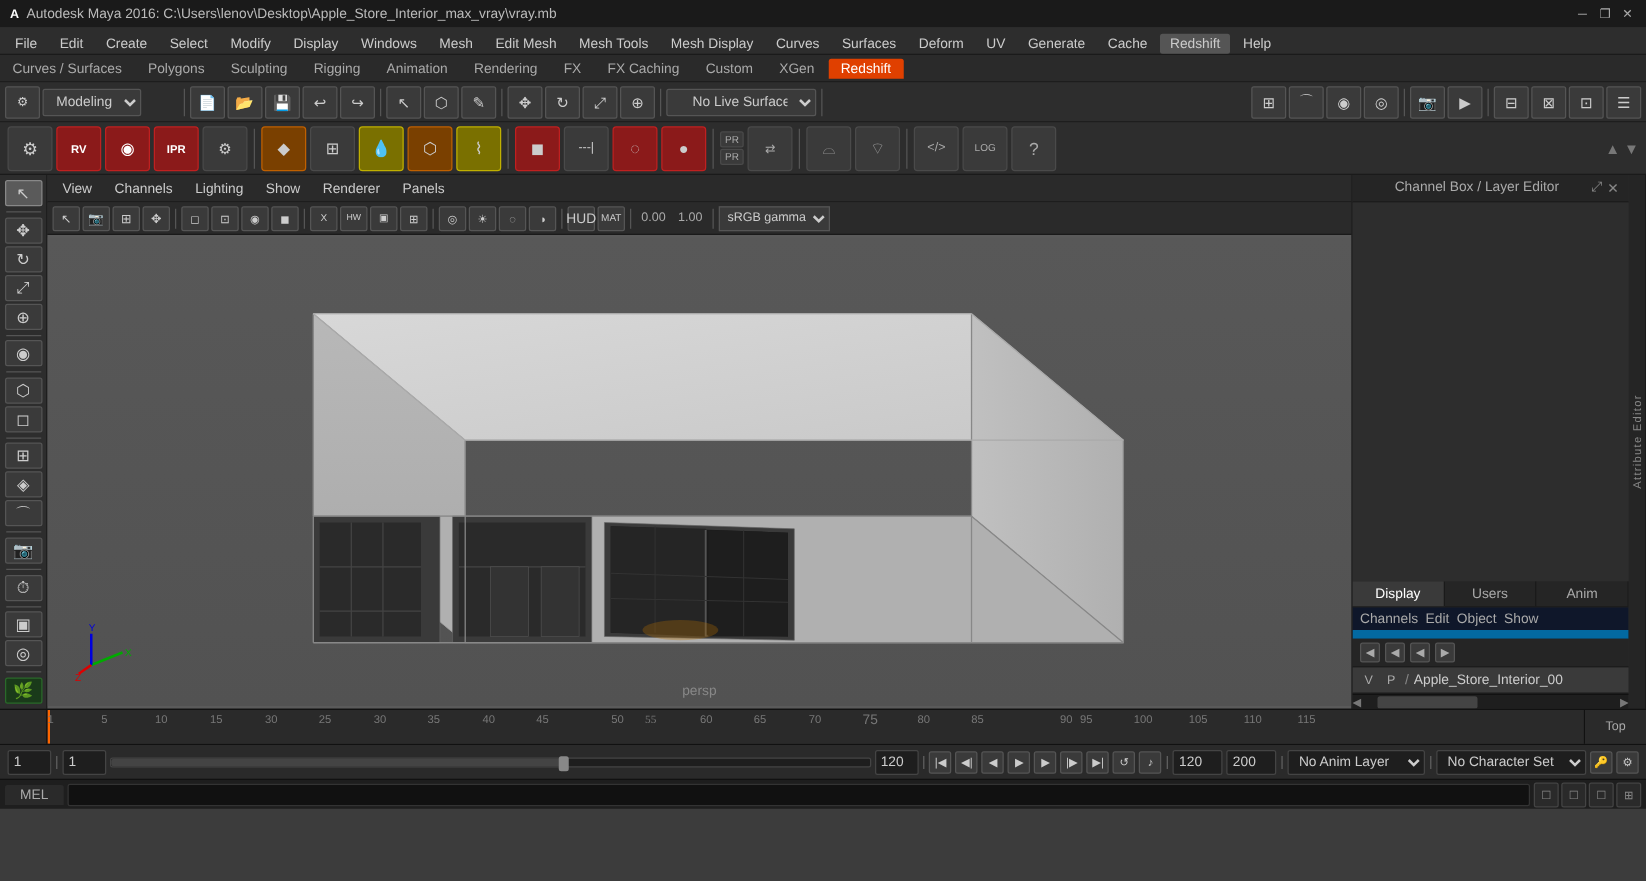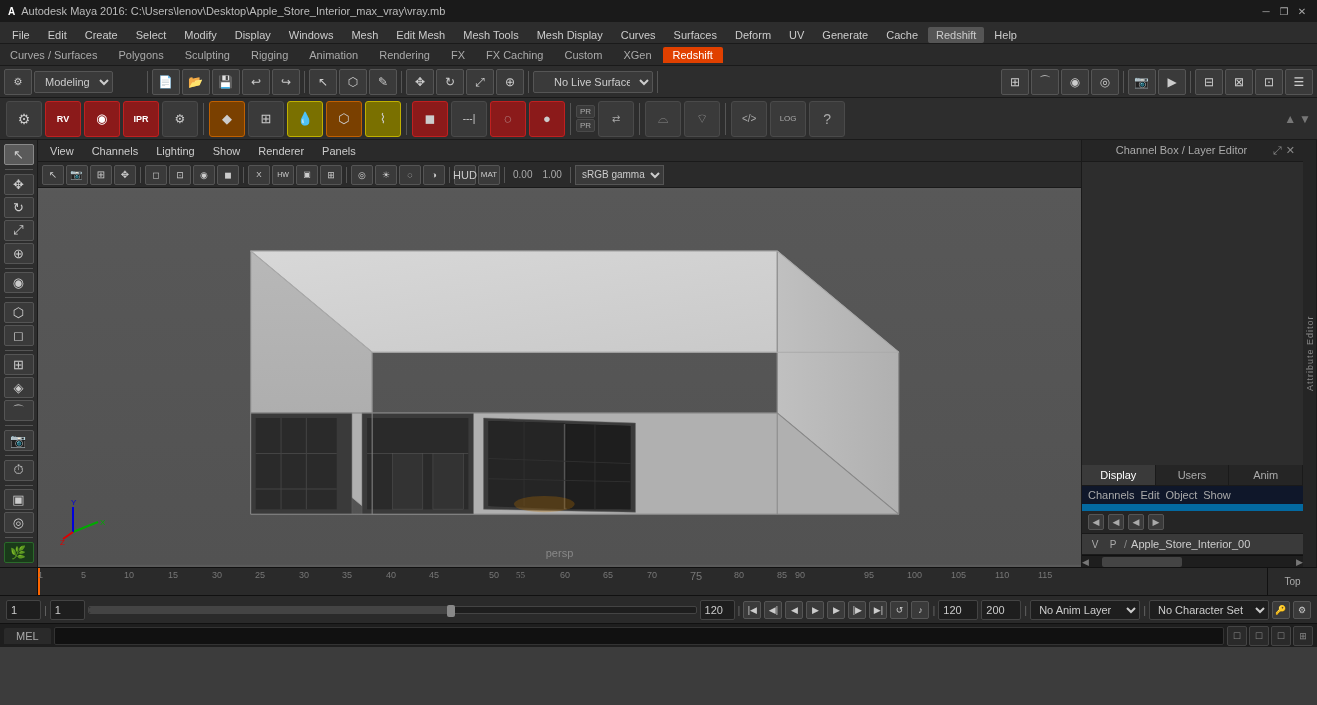--- a/index.html
+++ b/index.html
@@ -827,21 +827,21 @@
       <span style="position:absolute; left:348px; font-size:9px; color:#777;">40</span>
       <span style="position:absolute; left:391px; font-size:9px; color:#777;">45</span>
       <span style="position:absolute; left:451px; font-size:9px; color:#777;">50</span>
       <span style="position:absolute; left:478px; font-size:9px; color:#777;font-family:Liberation Serif, serif;">55</span>
       <span style="position:absolute; left:522px; font-size:9px; color:#777;">60</span>
       <span style="position:absolute; left:565px; font-size:9px; color:#777;">65</span>
       <span style="position:absolute; left:609px; font-size:9px; color:#777;">70</span>
       <span style="position:absolute; left:652px; font-size:11px; color:#777;">75</span>
       <span style="position:absolute; left:696px; font-size:9px; color:#777;">80</span>
       <span style="position:absolute; left:739px; font-size:9px; color:#777;">85</span>
-      <span style="position:absolute; left:757px; font-size:9px; color:#777;">90</span>
+      <span style="position:absolute; left:810px; font-size:9px; color:#777;">90</span>
       <span style="position:absolute; left:826px; font-size:9px; color:#777;">95</span>
       <span style="position:absolute; left:869px; font-size:9px; color:#777;">100</span>
       <span style="position:absolute; left:913px; font-size:9px; color:#777;">105</span>
       <span style="position:absolute; left:957px; font-size:9px; color:#777;">110</span>
       <span style="position:absolute; left:1000px; font-size:9px; color:#777;">115</span>
     </div>
   </div>
 
   <div style="width:50px; background:#2a2a2a; border-left:1px solid #111; display:flex; align-items:center; justify-content:center; color:#aaa; font-size:10px;">Top</div>
 </div>

